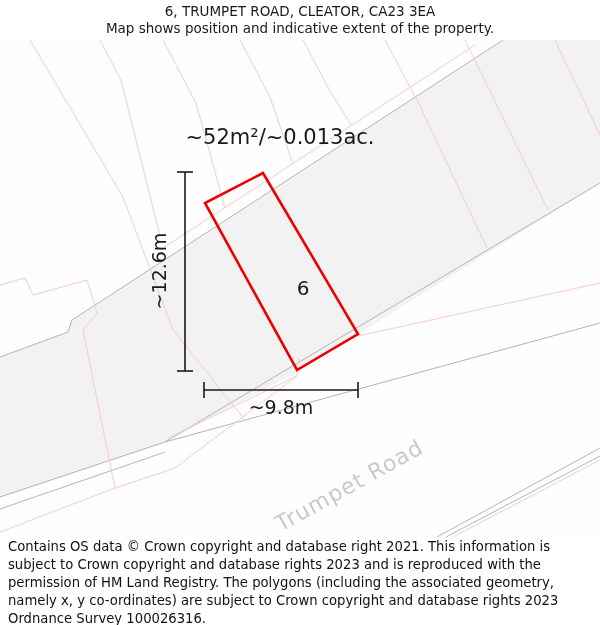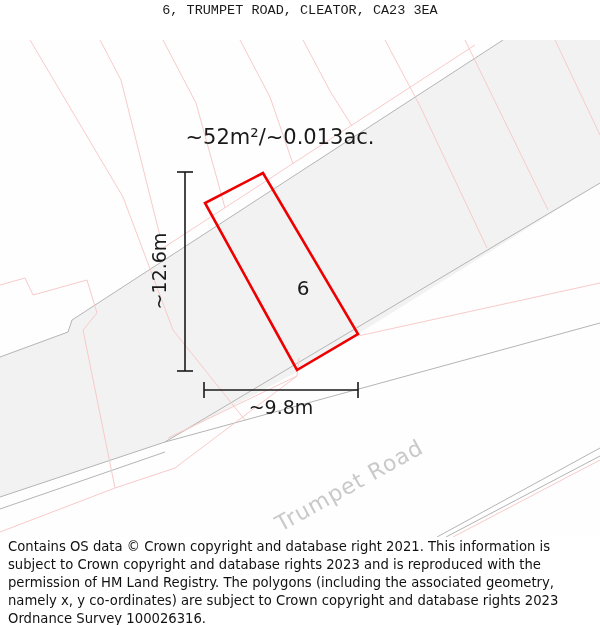--- a/index.html
+++ b/index.html
@@ -3,21 +3,21 @@
 <meta charset="utf-8">
 <style>
   html,body{margin:0;padding:0;}
   body{
     width:600px;height:625px;background:#ffffff;
     font-family:"DejaVu Sans","Liberation Sans",sans-serif;
     color:#111;overflow:hidden;position:relative;
   }
   .header{
     position:absolute;top:0;left:0;width:600px;height:40px;
-    text-align:center;padding-top:3px;box-sizing:border-box;font-family:Liberation Mono, monospace;
+    text-align:center;padding-top:3px;box-sizing:border-box;
   }
   .header .title{font-size:13.5px;line-height:1.25;color:#1a1a1a;}
   .header .subtitle{font-size:13.5px;line-height:1.25;color:#1a1a1a;}
   .map-wrap{position:absolute;top:40px;left:0;width:600px;height:497px;background:#fefefe;}
   svg{display:block;}
   .pink{stroke:#f8caca;stroke-width:1;fill:none;}
   .gray{stroke:#b4b4b4;stroke-width:1;fill:none;}
   .band{fill:#f2f2f3;stroke:none;}
   .dim{stroke:#1a1a1a;stroke-width:1.6;fill:none;}
   .maplabel{font-family:"DejaVu Sans","Liberation Sans",sans-serif;fill:#1a1a1a;}
@@ -26,20 +26,21 @@
     position:absolute;top:537px;left:0;width:600px;height:88px;
     padding:1px 6px 0 8px;box-sizing:border-box;
     font-size:13.2px;line-height:1.36;color:#111;
   }
 </style>
 </head>
 <body>
 
 <div class="header">
   <div class="title">6, TRUMPET ROAD, CLEATOR, CA23 3EA</div>
+  <div class="subtitle">Map shows position and indicative extent of the property.</div>
 </div>
 
 <div class="map-wrap">
   <svg width="600" height="497" viewBox="0 0 600 497">
 
     <polygon class="band" points="0,317 68,292 72,280 503,0 600,0 600,143 358,294 297,332 165,402 0,457"></polygon>
 
     <g>
       <path class="gray" d="M0,317 L68,292 L72,280 L503,0"></path>
       <path class="gray" d="M600,143 L165,402"></path>

